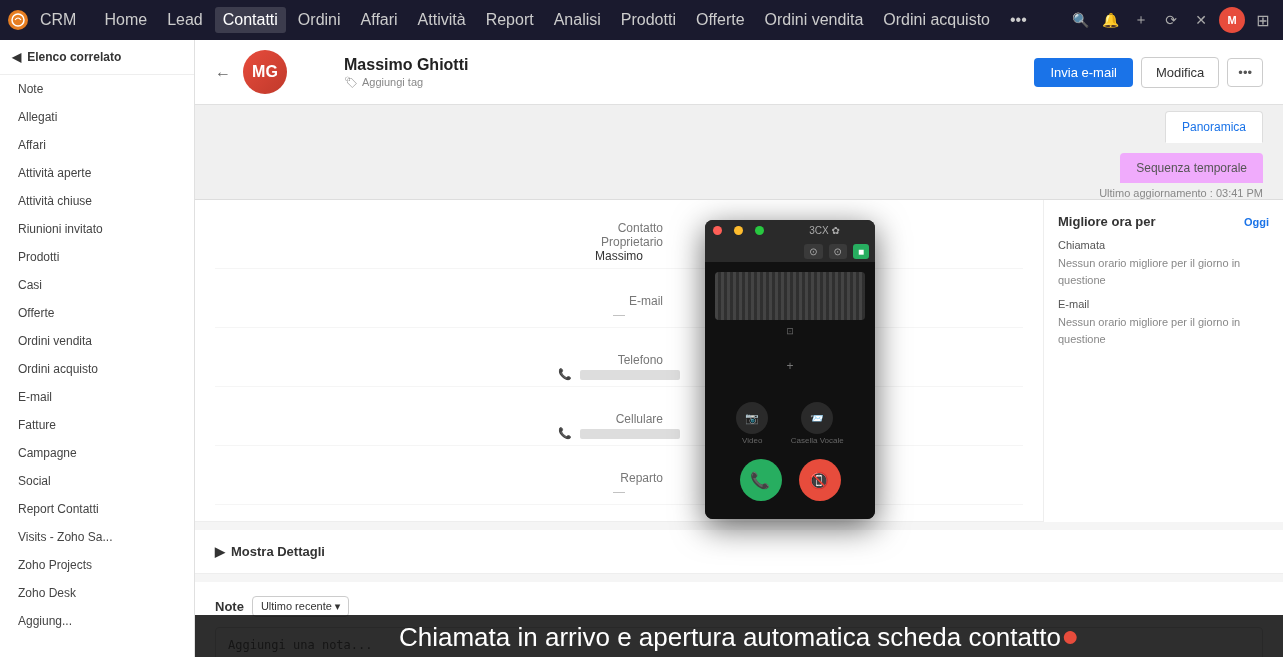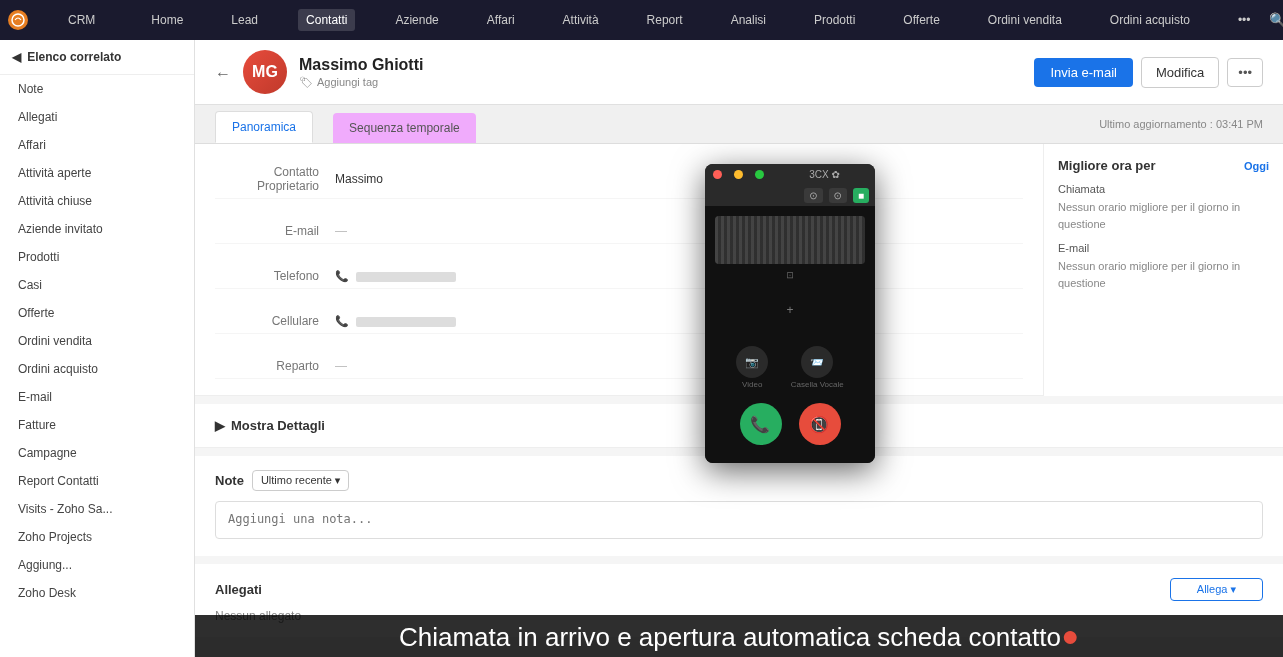--- a/index.html
+++ b/index.html
@@ -4,21 +4,21 @@
   <style>
     * { margin: 0; padding: 0; box-sizing: border-box; }
     body { font-family: -apple-system, BlinkMacSystemFont, 'Segoe UI', Arial, sans-serif; font-size: 13px; background: #f0f0f0; width: 1283px; height: 657px; overflow: hidden; }
 
     
     .topnav {
       display: flex; align-items: center; background: #1a1a2e; height: 40px; padding: 0 8px; gap: 4px;
     }
     .topnav-logo { display: flex; align-items: center; gap: 4px; margin-right: 8px; }
     .topnav-logo-icon { width: 20px; height: 20px; background: #e67e22; border-radius: 50%; display: flex; align-items: center; justify-content: center; color: white; font-size: 9px; font-weight: bold; }
-    .topnav-item { color: #ccc; padding: 4px 8px; font-size: 12px; cursor: pointer; border-radius: 3px; white-space: nowrap; margin-left: 28px; }
+    .topnav-item { color: #ccc; padding: 4px 8px; font-size: 16px; cursor: pointer; border-radius: 3px; white-space: nowrap; }
     .topnav-item.active { color: white; background: rgba(255,255,255,0.15); }
     .topnav-spacer { flex: 1; }
     .topnav-icons { display: flex; align-items: center; gap: 6px; }
     .topnav-icon { color: #aaa; cursor: pointer; font-size: 14px; width: 24px; height: 24px; display: flex; align-items: center; justify-content: center; }
     .topnav-avatar { width: 26px; height: 26px; background: #e74c3c; border-radius: 50%; color: white; display: flex; align-items: center; justify-content: center; font-size: 11px; font-weight: bold; }
     .topnav-grid { color: #aaa; font-size: 16px; cursor: pointer; }
 
     
     .content-wrapper { display: flex; height: calc(657px - 40px); background: #f5f5f5; }
 
@@ -27,40 +27,40 @@
     .sidebar-header { display: flex; align-items: center; gap: 6px; padding: 10px 12px; font-size: 12px; font-weight: 600; color: #333; border-bottom: 1px solid #eee; cursor: pointer; }
     .sidebar-item { padding: 7px 16px; font-size: 12px; color: #444; cursor: pointer; border-left: 2px solid transparent; }
 
     
     .main { flex: 1; display: flex; flex-direction: column; overflow: hidden; }
 
     
     .record-header { background: white; padding: 10px 20px; display: flex; align-items: center; gap: 12px; border-bottom: 1px solid #e0e0e0; }
     .back-btn { color: #666; cursor: pointer; font-size: 16px; }
     .record-avatar { width: 44px; height: 44px; background: linear-gradient(135deg, #e74c3c, #c0392b); border-radius: 50%; display: flex; align-items: center; justify-content: center; color: white; font-size: 16px; font-weight: bold; flex-shrink: 0; }
-    .record-info { flex: 1; }
+    .record-info { flex: 1; margin-left: 45px; }
     .record-name { font-size: 16px; font-weight: 600; color: #222; }
     .record-tag { font-size: 11px; color: #888; display: flex; align-items: center; gap: 4px; margin-top: 2px; cursor: pointer; }
     .record-actions { display: flex; gap: 8px; align-items: center; }
     .btn-primary { background: #1a73e8; color: white; border: none; padding: 7px 16px; border-radius: 4px; cursor: pointer; font-size: 13px; white-space: nowrap; }
     .btn-secondary { background: white; color: #333; border: 1px solid #ccc; padding: 7px 14px; border-radius: 4px; cursor: pointer; font-size: 13px; }
     .btn-more { background: white; color: #555; border: 1px solid #ccc; padding: 6px 10px; border-radius: 4px; cursor: pointer; font-size: 13px; }
 
     
-    .tabs-bar { background: #f0f0f0; padding: 0 20px; display: flex; gap: 20px; border-bottom: 1px solid #ddd; align-items: flex-end; }
+    .tabs-bar { background: #f0f0f0; padding: 0 20px; display: flex; gap: 4px; border-bottom: 1px solid #ddd; align-items: flex-end; flex-direction: column; }
     .tab { padding: 8px 16px; font-size: 12px; color: #555; cursor: pointer; background: #f0abfc; border-radius: 4px 4px 0 0; margin-top: 6px; }
     .tab.active { background: white; color: #1a73e8; font-weight: 500; border: 1px solid #ddd; border-bottom: 1px solid white; }
     .last-updated { margin-left: auto; font-size: 11px; color: #888; align-self: center; }
 
     
     .panel-body { flex: 1; overflow-y: auto; padding: 0; background: #f5f5f5; position: relative; }
 
     
     .info-section { background: white; margin: 0; padding: 16px 20px; border-bottom: 1px solid #eee; display: flex; gap: 20px; }
-    .field-row { display: flex; align-items: center; padding: 5px 0; border-bottom: 1px solid #f5f5f5; }
+    .field-row { display: flex; align-items: center; padding: 5px 0; border-bottom: 1px solid #f5f5f5; flex-direction: column; }
     .field-label { width: 120px; text-align: right; font-size: 12px; color: #777; padding-right: 16px; flex-shrink: 0; }
     .field-value { font-size: 12px; color: #333; }
     .field-value.link { color: #1a73e8; cursor: pointer; }
     .field-value.empty { color: #bbb; }
     .phone-icon { color: #27ae60; margin-right: 4px; font-size: 11px; }
 
     
     .right-panel { width: 240px; background: white; border-left: 1px solid #eee; padding: 14px; flex-shrink: 0; }
     .right-panel-title { font-size: 13px; font-weight: 600; color: #333; margin-bottom: 4px; display: flex; justify-content: space-between; align-items: center; }
     .right-panel-link { color: #1a73e8; font-size: 11px; cursor: pointer; }
@@ -129,21 +129,21 @@
       <svg width="14" height="14" viewBox="0 0 14 14">
           <circle cx="7" cy="7" r="6" fill="none" stroke="white" stroke-width="1.5"></circle>
           <path d="M4 7 Q7 3 10 7" fill="none" stroke="white" stroke-width="1.2"></path>
         </svg>
     </div>
     <span class="topnav-item">CRM</span>
   </div>
   <span class="topnav-item">Home</span>
   <span class="topnav-item">Lead</span>
   <span class="topnav-item active">Contatti</span>
-  <span class="topnav-item">Aziende</span>
+  <span class="topnav-item">Ordini</span>
   <span class="topnav-item">Affari</span>
   <span class="topnav-item">Attività</span>
   <span class="topnav-item">Report</span>
   <span class="topnav-item">Analisi</span>
   <span class="topnav-item">Prodotti</span>
   <span class="topnav-item">Offerte</span>
   <span class="topnav-item">Ordini vendita</span>
   <span class="topnav-item">Ordini acquisto</span>
   <span class="topnav-item">•••</span>
   <div class="topnav-spacer"></div>
@@ -163,34 +163,35 @@
   <div class="sidebar">
     <div class="sidebar-header">
       <span>◀</span>
       <span>Elenco correlato</span>
     </div>
     <div class="sidebar-item">Note</div>
     <div class="sidebar-item">Allegati</div>
     <div class="sidebar-item">Affari</div>
     <div class="sidebar-item">Attività aperte</div>
     <div class="sidebar-item">Attività chiuse</div>
-    <div class="sidebar-item">Aziende invitato</div>
+    <div class="sidebar-item">Riunioni invitato</div>
     <div class="sidebar-item">Prodotti</div>
     <div class="sidebar-item">Casi</div>
     <div class="sidebar-item">Offerte</div>
     <div class="sidebar-item">Ordini vendita</div>
     <div class="sidebar-item">Ordini acquisto</div>
     <div class="sidebar-item">E-mail</div>
     <div class="sidebar-item">Fatture</div>
     <div class="sidebar-item">Campagne</div>
+    <div class="sidebar-item">Social</div>
     <div class="sidebar-item">Report Contatti</div>
     <div class="sidebar-item">Visits - Zoho Sa...</div>
     <div class="sidebar-item">Zoho Projects</div>
+    <div class="sidebar-item">Zoho Desk</div>
     <div class="sidebar-item">Aggiung...</div>
-    <div class="sidebar-item">Zoho Desk</div>
   </div>
 
   <div class="main">
 
     <div class="record-header">
       <span class="back-btn">←</span>
       <div class="record-avatar">MG</div>
       <div class="record-info">
         <div class="record-name">Massimo Ghiotti</div>
         <div class="record-tag">

